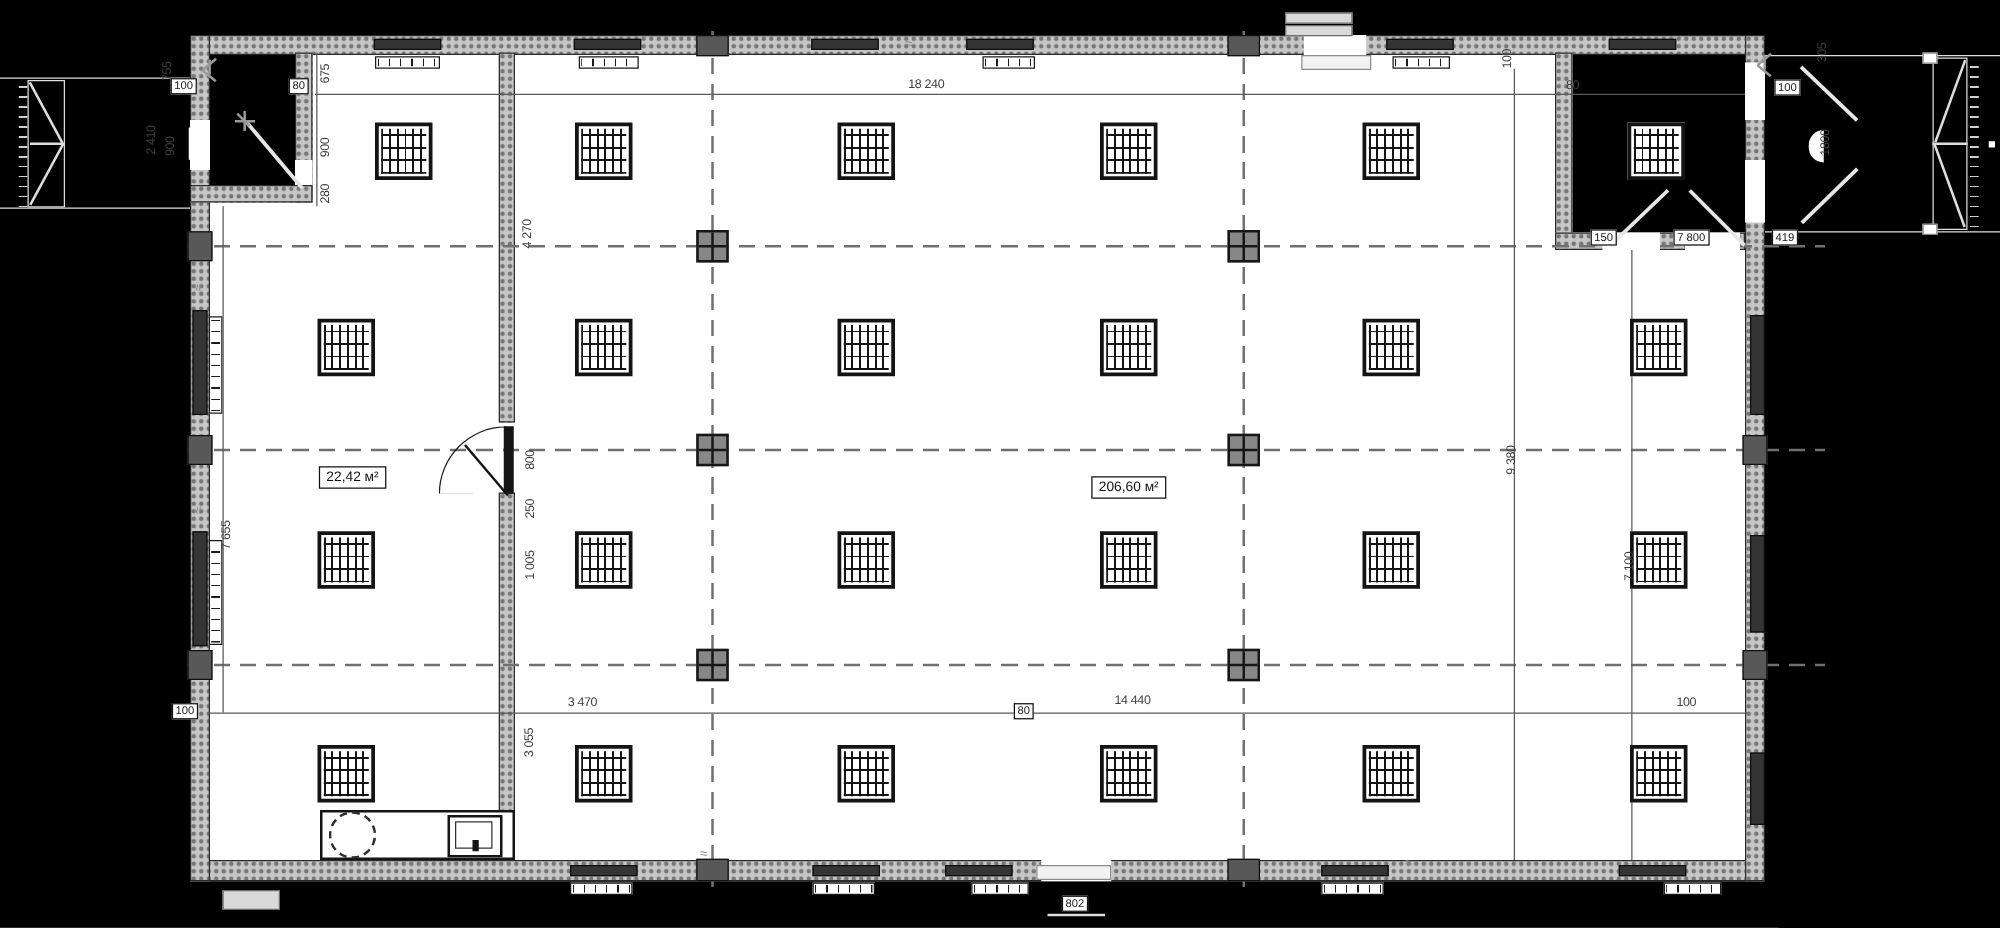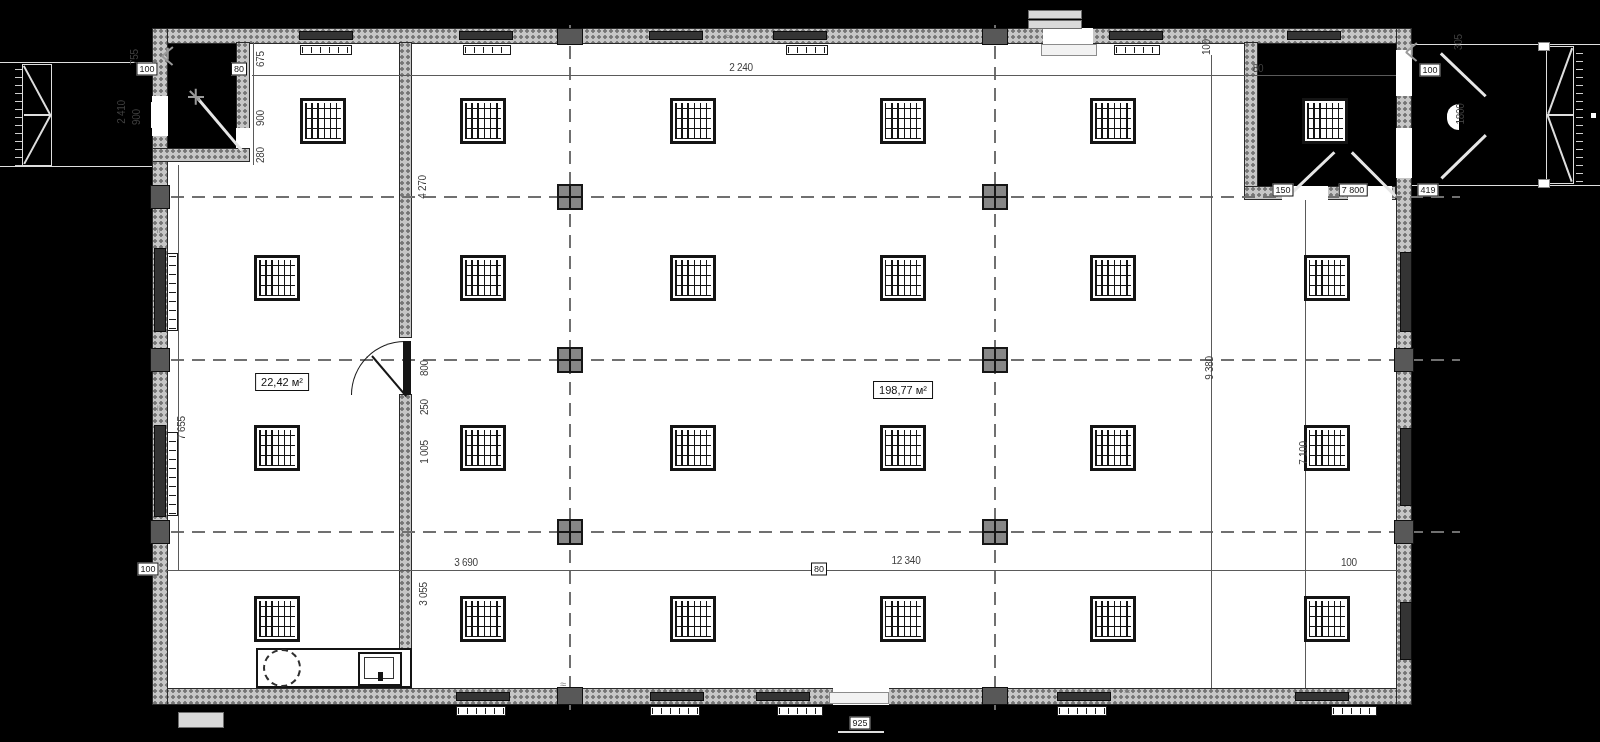--- a/index.html
+++ b/index.html
@@ -283,30 +283,30 @@
     <div class="abs lineEl" style="left: 162px; top: 55.25px; width: 14px; height: 1.5px; background: rgb(154, 154, 154); transform: rotate(40deg);"></div>
     <div class="abs lineEl" style="left: 168px; top: 47.25px; width: 12px; height: 1.5px; background: rgb(154, 154, 154); transform: rotate(90deg);"></div>
     <div class="abs lineEl" style="left: 1406px; top: 51.25px; width: 14px; height: 1.5px; background: rgb(154, 154, 154); transform: rotate(-40deg);"></div>
     <div class="abs lineEl" style="left: 1406px; top: 51.25px; width: 14px; height: 1.5px; background: rgb(154, 154, 154); transform: rotate(40deg);"></div>
     <div class="abs lineEl" style="left: 1412px; top: 43.25px; width: 12px; height: 1.5px; background: rgb(154, 154, 154); transform: rotate(90deg);"></div>
     <div class="abs squig" style="left: 727px; top: 36px;">≈</div>
     <div class="abs squig" style="left: 563px; top: 684px;">≈</div>
     <div class="abs squig" style="left: 1127px; top: 691px;">≈</div>
     <div class="abs squig" style="left: 158px; top: 230px; transform: translate(-50%, -50%) rotate(90deg);">≈</div>
     <div class="abs squig" style="left: 158px; top: 408px; transform: translate(-50%, -50%) rotate(90deg);">≈</div>
-    <div class="abs plab" style="left: 741px; top: 68px;">2 240</div>
+    <div class="abs plab" style="left: 741px; top: 68px;">18 240</div>
     <div class="abs plab" style="left: 1258px; top: 69px;">80</div>
-    <div class="abs plab" style="left: 466px; top: 563px;">3 690</div>
-    <div class="abs plab" style="left: 906px; top: 561px;">12 340</div>
+    <div class="abs plab" style="left: 466px; top: 563px;">3 470</div>
+    <div class="abs plab" style="left: 906px; top: 561px;">14 440</div>
     <div class="abs plab" style="left: 1349px; top: 563px;">100</div>
     <div class="abs blab" style="left: 239px; top: 69px;">80</div>
     <div class="abs blab" style="left: 147px; top: 69px;">100</div>
     <div class="abs blab" style="left: 148px; top: 569px;">100</div>
     <div class="abs blab" style="left: 819px; top: 569px;">80</div>
-    <div class="abs blab" style="left: 860px; top: 723px;">925</div>
+    <div class="abs blab" style="left: 860px; top: 723px;">802</div>
     <div class="abs blab" style="left: 1283px; top: 190px;">150</div>
     <div class="abs blab" style="left: 1353px; top: 190px;">7 800</div>
     <div class="abs blab" style="left: 1428px; top: 190px;">419</div>
     <div class="abs blab" style="left: 1430px; top: 70px;">100</div>
     <div class="abs vlab" style="left: 135px; top: 57px;">755</div>
     <div class="abs vlab" style="left: 122px; top: 112px;">2 410</div>
     <div class="abs vlab" style="left: 137px; top: 117px;">900</div>
     <div class="abs vlab" style="left: 261px; top: 59px;">675</div>
     <div class="abs vlab" style="left: 261px; top: 118px;">900</div>
     <div class="abs vlab" style="left: 261px; top: 155px;">280</div>
@@ -315,14 +315,14 @@
     <div class="abs vlab" style="left: 425px; top: 407px;">250</div>
     <div class="abs vlab" style="left: 425px; top: 452px;">1 005</div>
     <div class="abs vlab" style="left: 424px; top: 594px;">3 055</div>
     <div class="abs vlab" style="left: 182px; top: 428px;">7 655</div>
     <div class="abs vlab" style="left: 1210px; top: 368px;">9 380</div>
     <div class="abs vlab" style="left: 1304px; top: 453px;">7 100</div>
     <div class="abs vlab" style="left: 1207px; top: 47px;">100</div>
     <div class="abs vlab" style="left: 1459px; top: 42px;">305</div>
     <div class="abs vlab" style="left: 1461px; top: 114px;">1800</div>
     <div class="abs area" style="left: 282px; top: 382px;">22,42 м²</div>
-    <div class="abs area" style="left: 903px; top: 390px;">198,77 м²</div>
+    <div class="abs area" style="left: 903px; top: 390px;">206,60 м²</div>
   </div>
 
 </body></html>

